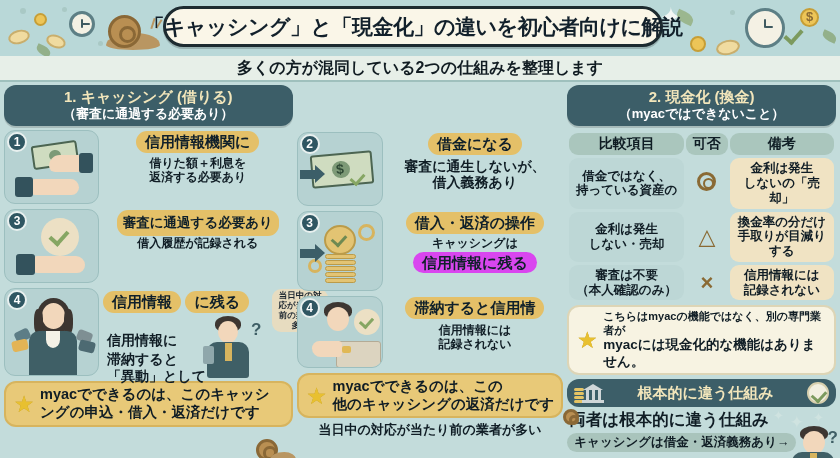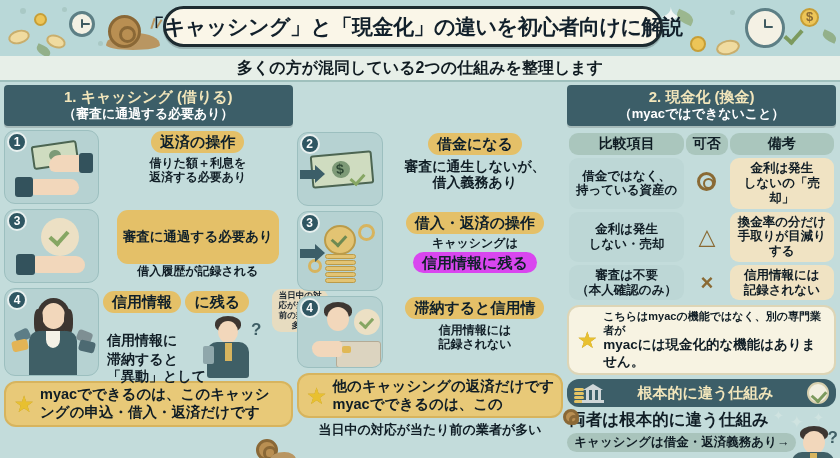--- a/index.html
+++ b/index.html
@@ -68,21 +68,21 @@
   .cols {
     position:absolute; left:0; top:82px; width:840px; height:376px;
     display:flex; gap:4px; padding:3px 4px;
   }
   .col { position:relative; }
   .col-left   { width:290px; }
   .col-mid    { width:268px; }
   .col-right  { width:270px; }
 
   .col-header {
-    background:#3c5e68; color:#f0e4b8; border-radius:4px;
+    background:#3c5e68; color:#f0e4b8; border-radius:12px;
     padding:3px 6px 4px; text-align:center; margin-bottom:4px;
     box-shadow:0 2px 0 rgba(0,0,0,.15);
   }
   .col-header .h1 { font-size:15px; font-weight:bold; color:#f2e6bb; line-height:1.2; }
   .col-header .h2 { font-size:13px; font-weight:bold; color:#ffffff; line-height:1.25; }
 
   
   .step {
     position:relative; display:flex; gap:4px; margin-bottom:5px;
   }
@@ -97,21 +97,21 @@
     background:#2f5662; color:#fff; font-size:12px; font-weight:bold;
     display:flex; align-items:center; justify-content:center; z-index:4;
     border:2px solid #e8f0ef;
   }
   .step-body { flex:1 1 auto; min-width:0; text-align:center; padding-top:1px;}
   .pill {
     display:inline-block; background:#e4c068; color:#10202a;
     font-size:15px; font-weight:bold; border-radius:11px;
     padding:1px 9px; line-height:1.3; white-space:nowrap;
   }
-  .pill.sm { font-size:13.5px; padding:18px 6px; }
+  .pill.sm { font-size:13.5px; padding:4px 6px; }
   .body-line {
     font-size:12px; font-weight:bold; color:#101d25; line-height:1.2;
     white-space:nowrap;
   }
   .body-line.sm { font-size:14px; }
 
   .arrow-right {
     position:absolute; right:-7px; top:40px; width:0; height:0; z-index:5;
   }
   .arrow-right span {
@@ -274,21 +274,21 @@
         <div class="step-illus">
           <div class="badge">1</div>
           <div class="ill bill" style="left:27px;top:12px;width:46px;height:24px;transform:rotate(-8deg);"></div>
           <div class="ill bill-ovl" style="left:44px;top:19px;width:12px;height:11px;transform:rotate(-8deg);"></div>
           <div class="ill hand" style="left:44px;top:24px;width:40px;height:17px;"></div>
           <div class="ill cuff" style="left:74px;top:22px;width:14px;height:20px;"></div>
           <div class="ill hand" style="left:26px;top:48px;width:48px;height:16px;border-radius:8px 16px 14px 8px;"></div>
           <div class="ill cuff" style="left:10px;top:46px;width:18px;height:20px;"></div>
         </div>
         <div class="step-body">
-          <div class="pill">返済の操作</div>
+          <div class="pill">信用情報機関に</div>
           <div class="body-line" style="margin-top:3px;">借りた額＋利息を</div>
           <div class="body-line">返済する必要あり</div>
         </div>
         <div class="arrow-right">
             <span></span>
           </div>
       </div>
 
       <div class="step">
         <div class="step-illus">
@@ -404,22 +404,22 @@
         <div class="step-body">
           <div class="pill">滞納すると信用情</div>
           <div class="body-line" style="margin-top:4px;">信用情報には</div>
           <div class="body-line">記録されない</div>
         </div>
       </div>
 
       <div class="callout" style="margin-top:3px;">
         <div class="star">★</div>
         <div>
+          <div class="ctext">myacでできるのは、この</div>
           <div class="ctext">他のキャッシングの返済だけです</div>
-          <div class="ctext">myacでできるのは、この</div>
         </div>
       </div>
       <div class="sub-note">当日中の対応が当たり前の業者が多い</div>
     </div>
 
     <div class="col col-right">
       <div class="col-header">
         <div class="h1">2. 現金化 (換金)</div>
         <div class="h2">（myacではできないこと）</div>
       </div>

